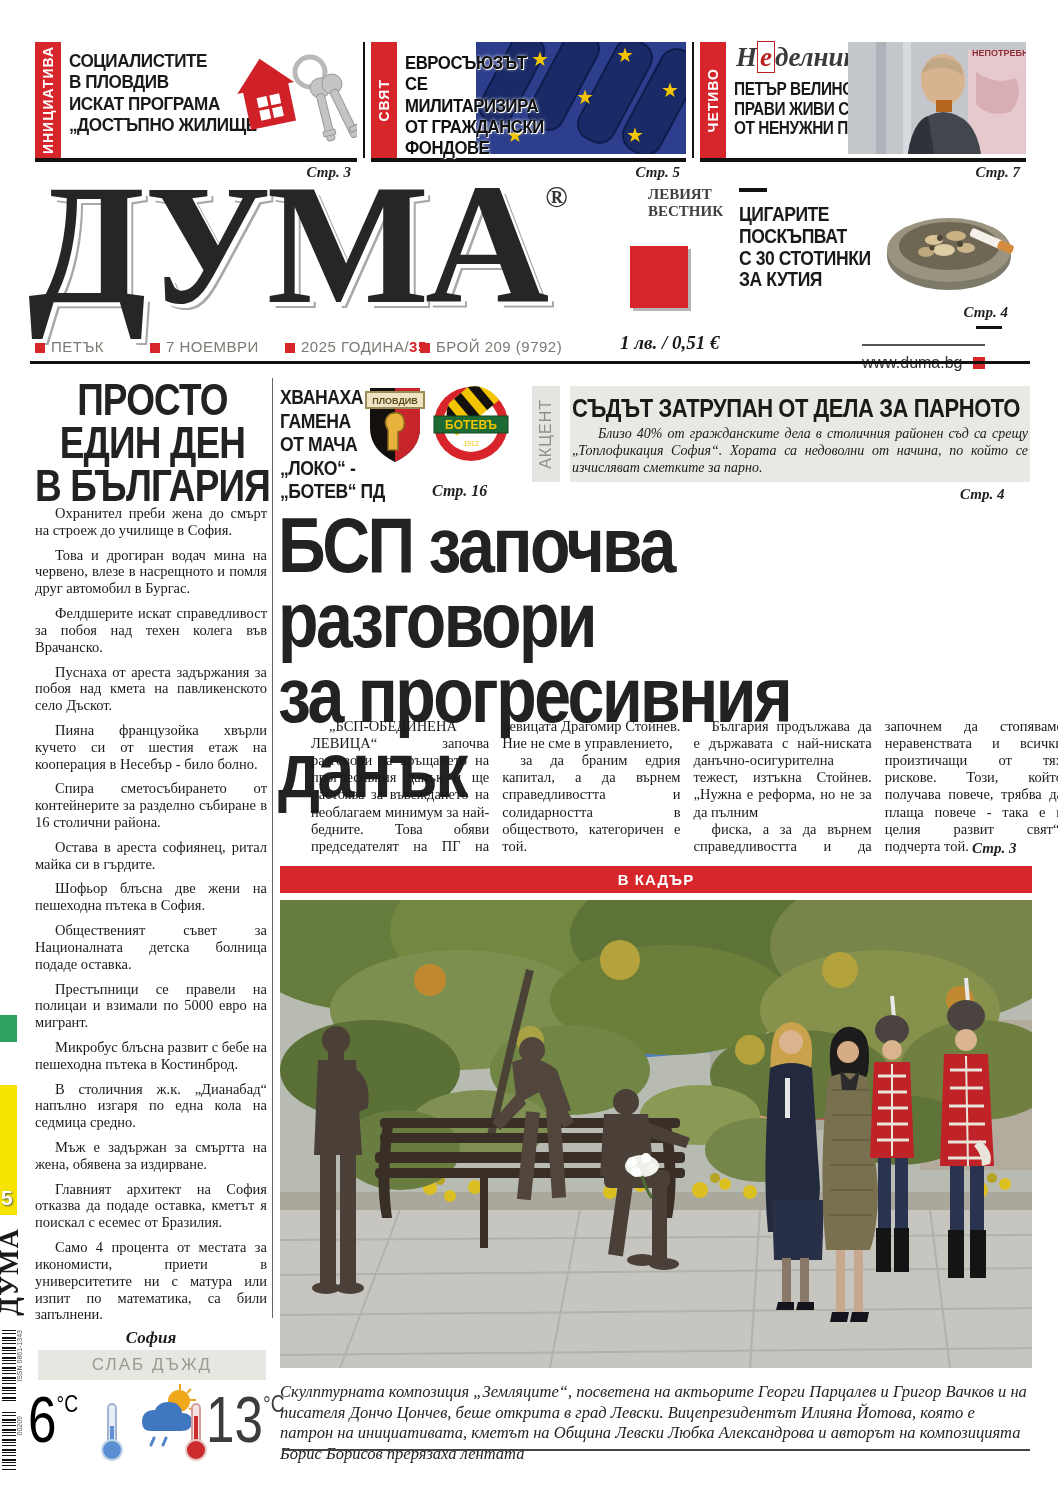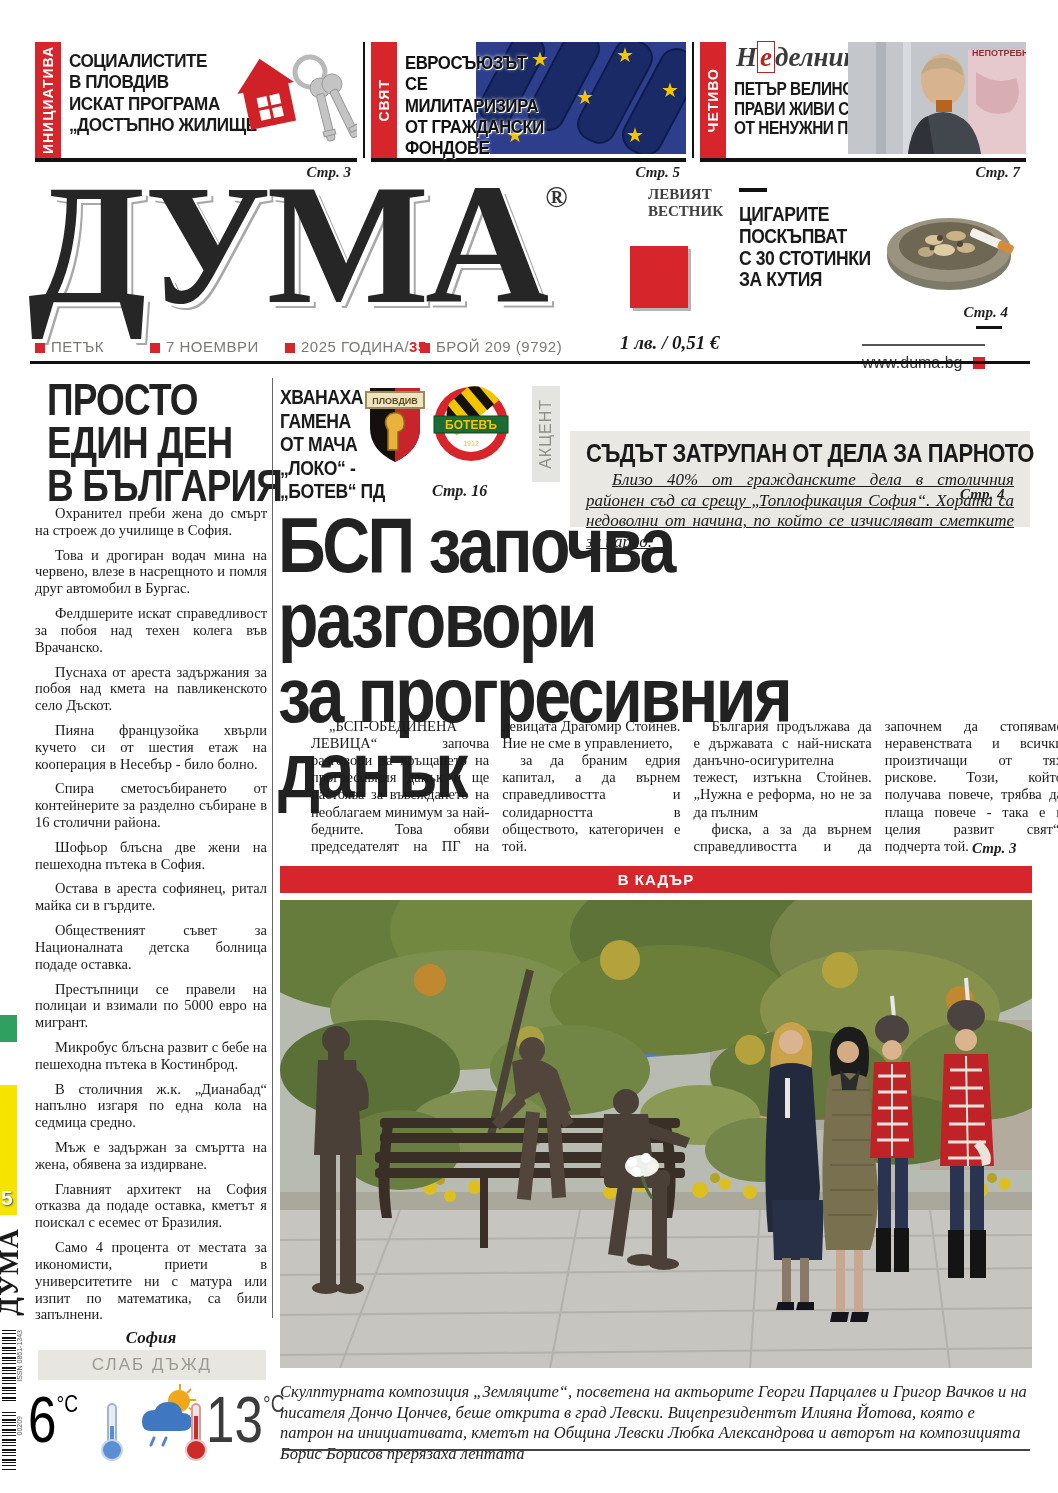--- a/index.html
+++ b/index.html
@@ -166,36 +166,36 @@
   <div class="abs dl" style="left:150px;top:338px;"><span class="rsq"></span><span>7 НОЕМВРИ</span></div>
   <div class="abs dl" style="left:285px;top:338px;"><span class="rsq"></span><span>2025 ГОДИНА/</span><span style="color:#d6252b;font-weight:700;">35</span></div>
   <div class="abs dl" style="left:420px;top:338px;"><span class="rsq"></span><span>БРОЙ 209 (9792)</span></div>
   <div class="abs serif" style="left:620px;top:332px;font-size:19px;font-weight:700;font-style:italic;">1 лв. / 0,51 €</div>
   <div class="abs" style="left:862px;top:344px;font-size:16px;font-weight:400;color:#333;border-top:2px solid #555;padding-top:8px;">
     <span>www.duma.bg</span>
     <span class="rsq" style="margin:0 0 0 6px;width:12px;height:12px;"></span>
   </div>
   <div class="abs thinrule" style="left:30px;top:361px;width:1000px;height:3px;"></div>
 
-  <div class="abs" style="left:47px;top:378px;">
+  <div class="abs" style="left:35px;top:378px;text-align:center;">
     <span class="cond pre" style="font-size:44px;font-weight:700;line-height:0.98;letter-spacing:-1px;transform:scaleX(0.84);color:#222;">ПРОСТО
 ЕДИН ДЕН
 В БЪЛГАРИЯ</span>
   </div>
   <div class="abs" style="left:272px;top:378px;width:1px;height:940px;background:#666;"></div>
 
   <div class="abs" style="left:35px;top:505px;width:232px;height:838px;overflow:hidden;">
     <p class="brief">Охранител преби жена до смърт на строеж до училище в София.</p>
     <p class="brief">Това и дрогиран водач мина на червено, влезе в насрещното и помля друг автомобил в Бургас.</p>
     <p class="brief">Фелдшерите искат справедливост за побоя над техен колега във Врачанско.</p>
     <p class="brief">Пуснаха от ареста задържания за побоя над кмета на павликенското село Дъскот.</p>
     <p class="brief">Пияна французойка хвърли кучето си от шестия етаж на кооперация в Несебър - било болно.</p>
     <p class="brief">Спира сметосъбирането от контейнерите за разделно събиране в 16 столични района.</p>
+    <p class="brief">Остава в ареста софиянец, ритал майка си в гърдите.</p>
     <p class="brief">Шофьор блъсна две жени на пешеходна пътека в София.</p>
-    <p class="brief">Остава в ареста софиянец, ритал майка си в гърдите.</p>
     <p class="brief">Общественият съвет за Националната детска болница подаде оставка.</p>
     <p class="brief">Престъпници се правели на полицаи и взимали по 5000 евро на мигрант.</p>
     <p class="brief">Микробус блъсна развит с бебе на пешеходна пътека в Костинброд.</p>
     <p class="brief">В столичния ж.к. „Дианабад“ напълно изгаря по една кола на седмица средно.</p>
     <p class="brief">Мъж е задържан за смъртта на жена, обявена за издирване.</p>
     <p class="brief">Главният архитект на София отказва да подаде оставка, кметът я поискал с есемес от Бразилия.</p>
     <p class="brief">Само 4 процента от местата за икономисти, приети в университетите ни с матура или изпит по математика, са били запълнени.</p>
 
   </div>
 
@@ -272,23 +272,23 @@
       <text x="39" y="45" text-anchor="middle" font-size="12" font-weight="bold" fill="#f2c500">БОТЕВЪ</text>
       <text x="39" y="62" text-anchor="middle" font-size="7" fill="#f2c500">1912</text>
     </svg>
     <div class="tpage abs" style="left:152px;top:100px;font-size:16px;">Стр. 16</div>
   </div>
 
   <div class="abs" style="left:532px;top:386px;width:28px;height:96px;background:#e4e4e0;display:flex;align-items:center;justify-content:center;">
     <span class="vert" style="font-size:16px;color:#8f8f88;letter-spacing:1px;">АКЦЕНТ</span>
   </div>
 
-  <div class="abs graybox" style="left:570px;top:386px;width:460px;height:96px;padding:8px 16px;box-sizing:border-box;margin-top:45px;">
+  <div class="abs graybox" style="left:570px;top:386px;width:460px;height:96px;padding:8px 2px;box-sizing:border-box;">
     <span class="cond" style="font-size:25px;font-weight:700;letter-spacing:-0.5px;transform:scaleX(0.88);white-space:nowrap;">СЪДЪТ ЗАТРУПАН ОТ ДЕЛА ЗА ПАРНОТО</span>
-    <div class="serif" style="font-style:italic;font-size:17px;line-height:1.22;text-align:justify;text-indent:26px;margin-top:2px;text-decoration:underline;">Близо 40% от гражданските дела в столичния районен съд са срещу „Топлофикация София“. Хората са недоволни от начина, по който се изчисляват сметките за парно.</div>
+    <div class="serif" style="font-style:italic;font-size:14px;line-height:1.22;text-align:justify;text-indent:26px;margin-top:2px;">Близо 40% от гражданските дела в столичния районен съд са срещу „Топлофикация София“. Хората са недоволни от начина, по който се изчисляват сметките за парно.</div>
   </div>
   <div class="tpage abs" style="left:960px;top:486px;">Стр. 4</div>
 
   <div class="abs" style="left:278px;top:508px;">
     <span class="cond pre" style="font-size:78px;font-weight:700;line-height:0.96;letter-spacing:-3px;transform:scaleX(0.85);color:#222;">БСП започва разговори
 за прогресивния данък</span>
   </div>
 
   <div class="abs colz" style="left:280px;top:718px;width:752px;height:146px;">
     <p>„БСП-ОБЕДИНЕНА ЛЕВИЦА“ започва разговори за връщането на прогресивния данък и ще настоява за въвеждането на необлагаем минимум за най-бедните. Това обяви председателят на ПГ на левицата Драгомир Стойнев. Ние не сме в управлението,</p>

